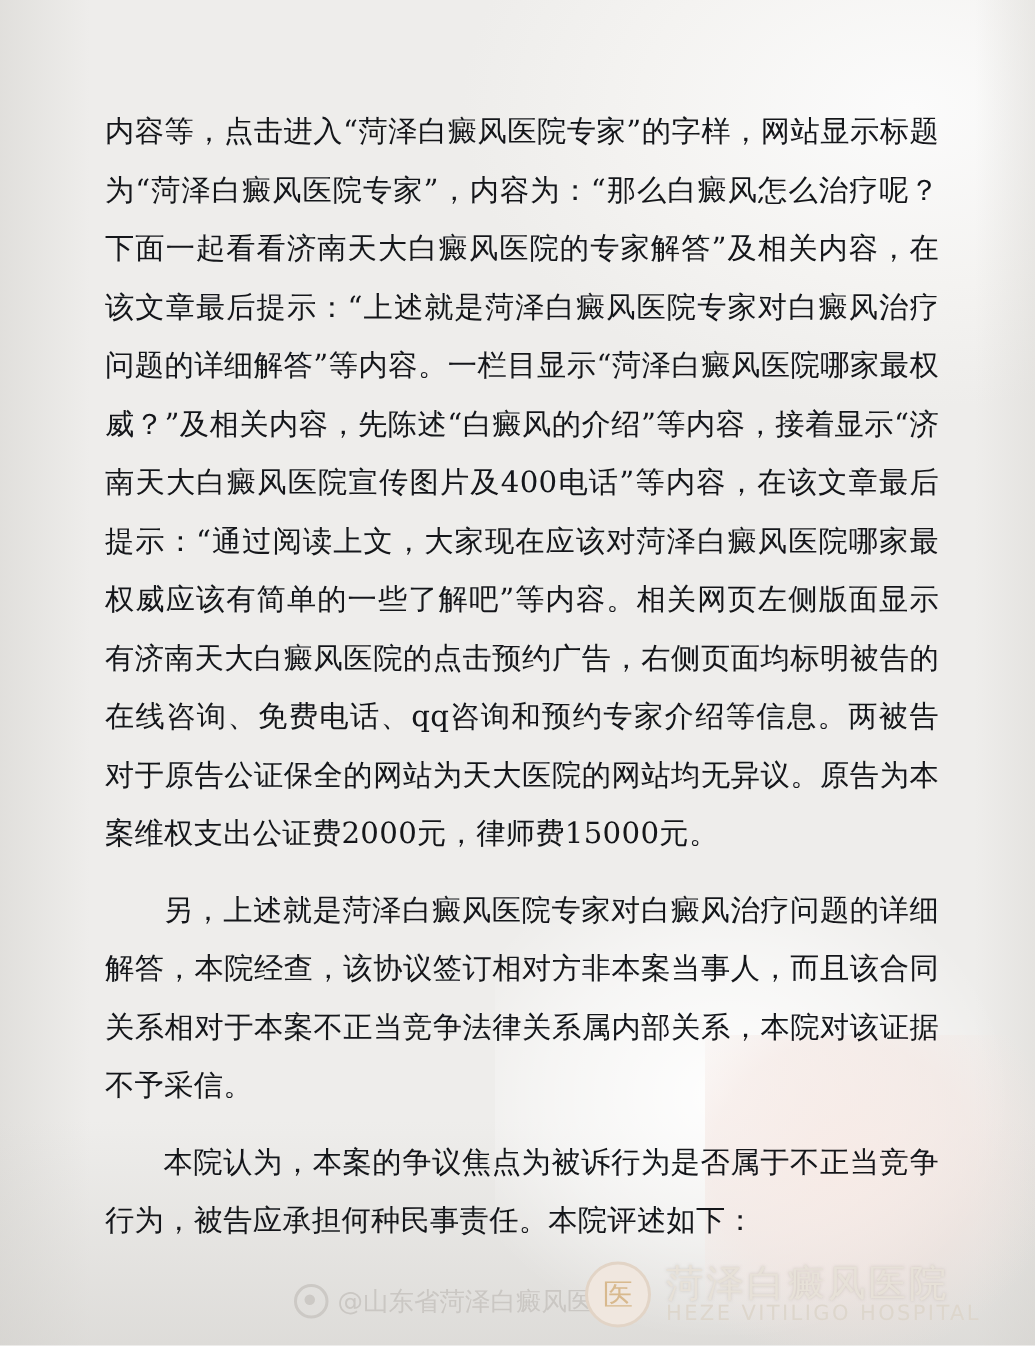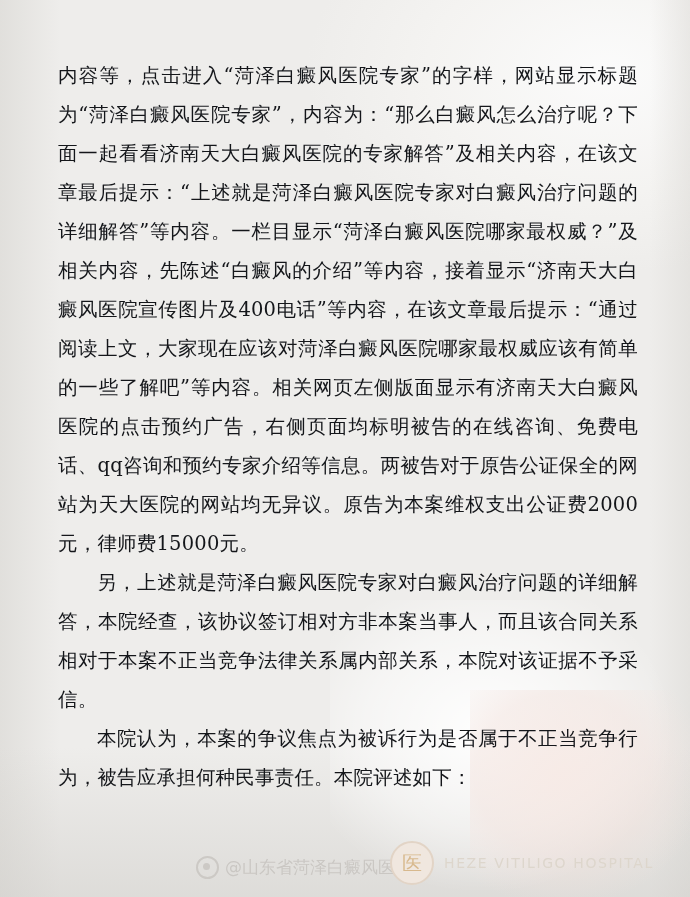--- a/index.html
+++ b/index.html
@@ -65,21 +65,21 @@
     top: 56px;
     width: 580px;
     font-size: 19.5px;
     line-height: 39px;
     color: #14161a;
     letter-spacing: 0.2px;
     text-align: justify;
     text-justify: inter-ideograph;
   }
   .para {
-    margin: 0;
+    margin: 12px;
     text-indent: 0;
   }
   .para.indent {
     text-indent: 2em;
   }
 
   
   .footer-marks {
     position: absolute;
     left: 0;
@@ -175,18 +175,19 @@
   </div>
 
   <div class="footer-marks">
     <div class="weibo-mark">
       <span class="weibo-eye"></span>
       <span>@山东省菏泽白癜风医院</span>
     </div>
     <div class="hospital-mark">
       <span class="hospital-badge">医</span>
       <span class="hospital-text">
+        <span class="hospital-cn">菏泽白癜风医院</span>
         <span class="hospital-en">HEZE VITILIGO HOSPITAL</span>
       </span>
     </div>
   </div>
 
 </div>
 
 </body></html>

